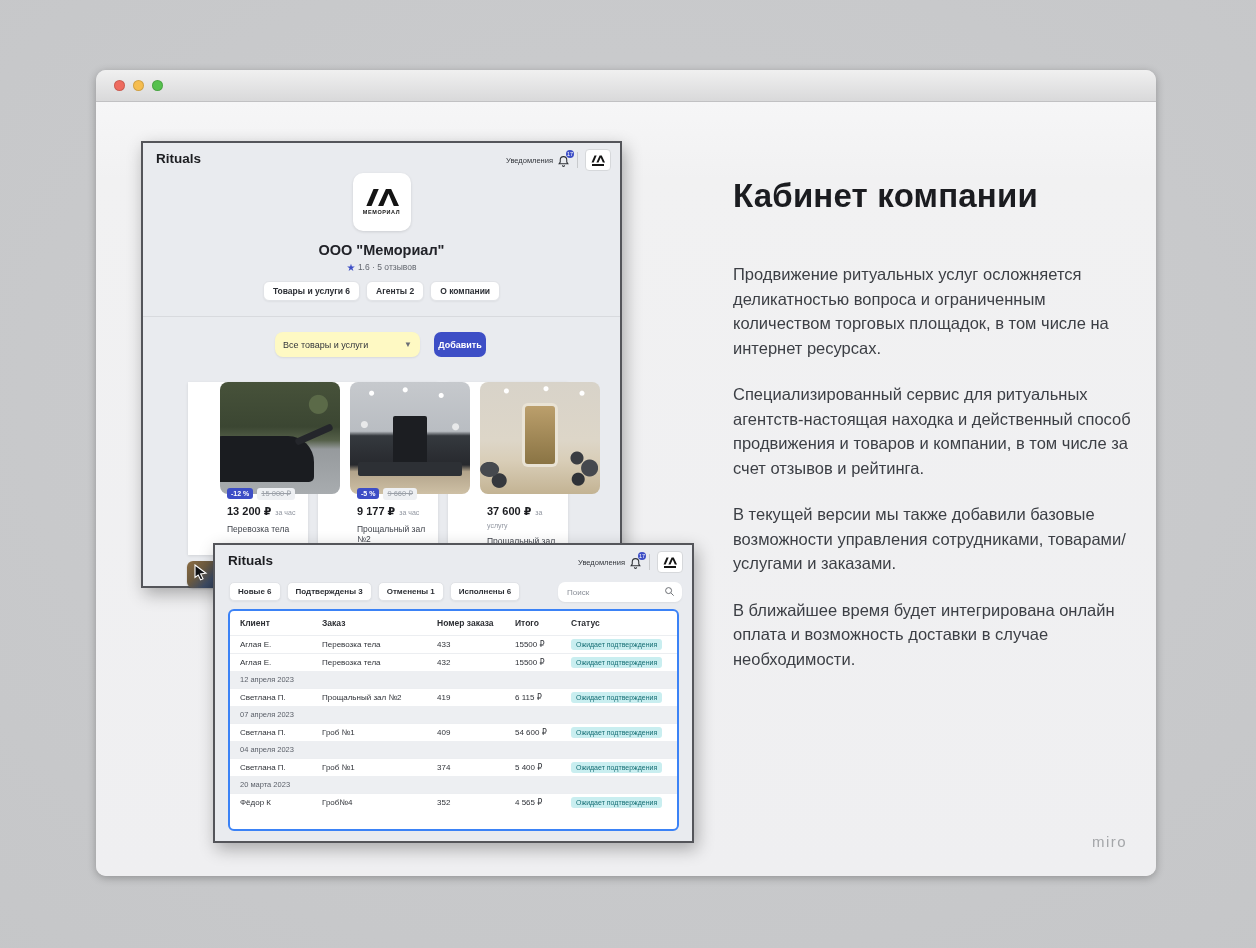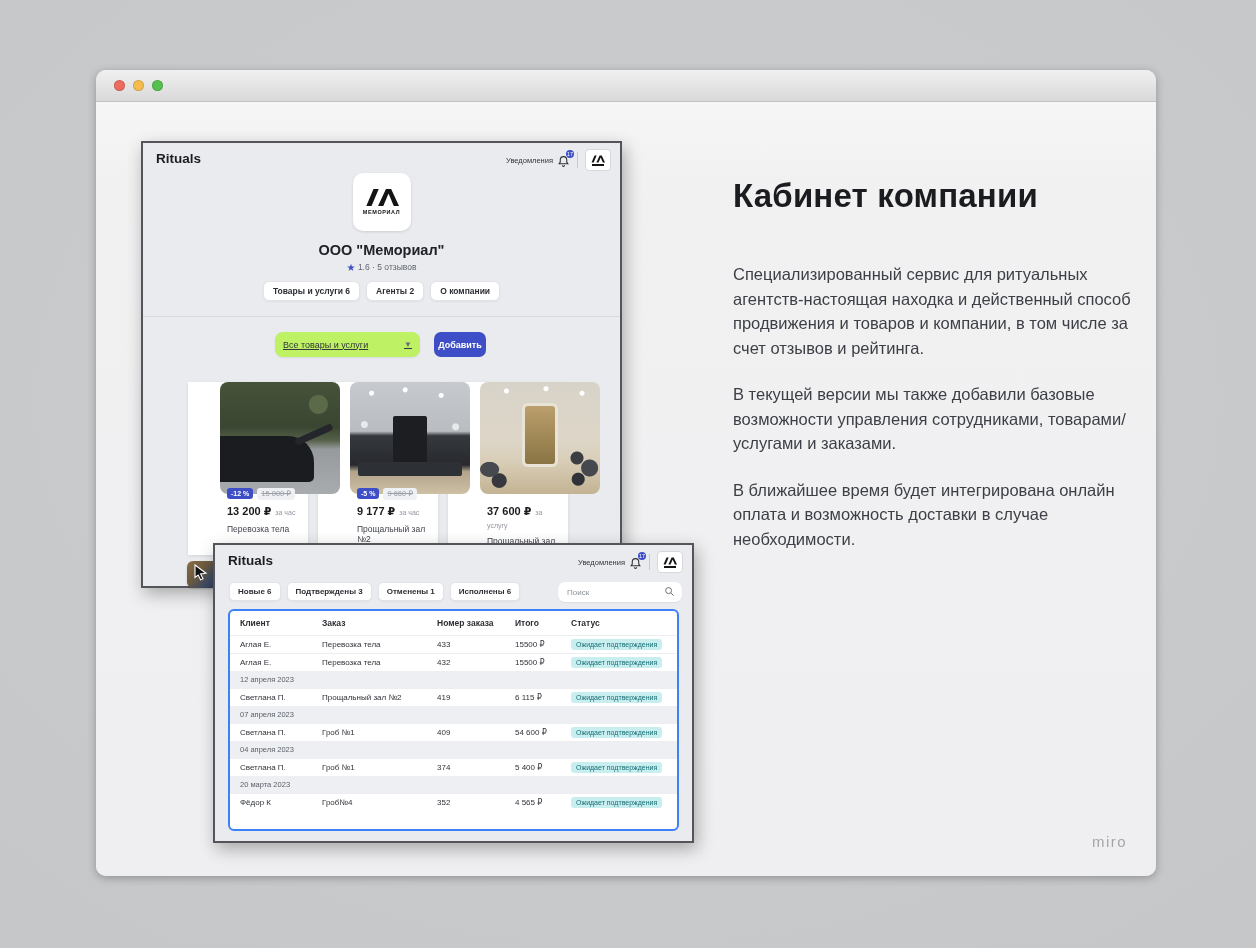--- a/index.html
+++ b/index.html
@@ -41,23 +41,23 @@
     display:flex;flex-direction:column;align-items:center;justify-content:center;gap:3px;}
   .logo-caption{font-size:5.5px;font-weight:700;letter-spacing:.6px;color:#141414;}
   .company-name{position:absolute;left:0;right:0;top:99px;text-align:center;
     font-size:14.5px;font-weight:700;color:#212228;}
   .rating{position:absolute;left:0;right:0;top:119px;text-align:center;font-size:8.5px;color:#62666e;}
   .star{color:#3d4ec6;font-size:10px;vertical-align:-1px;}
   .tabs{position:absolute;left:0;right:0;top:138px;display:flex;justify-content:center;gap:6px;}
   .tab{background:#fff;border:1px solid #e1e3e7;border-radius:6px;padding:4px 9px;
     font-size:8.5px;font-weight:600;color:#2c2f35;box-shadow:0 1px 2px rgba(0,0,0,.05);text-align:center;}
   .s1-divider{position:absolute;left:0;right:0;top:173px;height:1px;background:#d8dade;}
-  .dropdown{position:absolute;left:132px;top:189px;width:145px;height:25px;background:#bef264;
+  .dropdown{position:absolute;left:132px;top:189px;width:145px;height:25px;background:#fef9c3;
     border-radius:8px;box-shadow:0 1px 2px rgba(0,0,0,.08);display:flex;align-items:center;
-    padding:0 8px;font-size:9px;color:#33363c;text-decoration:underline;}
+    padding:0 8px;font-size:9px;color:#33363c;}
   .chevron{margin-left:auto;color:#6a6e76;font-size:8px;}
   .add-btn{position:absolute;left:291px;top:189px;width:52px;height:25px;background:#3d4ec6;
     border-radius:7px;color:#fff;font-size:9px;font-weight:600;display:flex;align-items:center;
     justify-content:center;border:none;}
   .cards{position:absolute;left:45px;top:239px;display:flex;gap:10px;}
   .card{width:120px;background:#fff;border-radius:0;box-shadow:0 1px 3px rgba(0,0,0,.1);padding-left:32px;}
   .card-img{width:120px;height:112px;border-radius:8px;position:relative;overflow:hidden;}
   .card-body{padding:0 7px 9px;}
   .badge-row{display:flex;gap:4px;align-items:center;margin-top:-7px;position:relative;z-index:2;
     padding-left:0;height:13px;}
@@ -350,20 +350,21 @@
     <span>352</span>
     <span>4 565 ₽</span>
     <span class="status-badge">Ожидает подтверждения</span>
   </div>
           </div>
       </div>
     </div>
 
     <div class="right-panel">
       <h1>Кабинет компании</h1>
+      <p>Продвижение ритуальных услуг осложняется деликатностью вопроса и ограниченным количеством торговых площадок, в том числе на интернет ресурсах.</p>
       <p>Специализированный сервис для ритуальных агентств-настоящая находка и действенный способ продвижения и товаров и компании, в том числе за счет отзывов и рейтинга.</p>
       <p>В текущей версии мы также добавили базовые возможности управления сотрудниками, товарами/услугами и заказами.</p>
       <p>В ближайшее время будет интегрирована онлайн оплата и возможность доставки в случае необходимости.</p>
     </div>
 
     <div class="miro">miro</div>
   </div>
 </div>
 
 </body></html>

